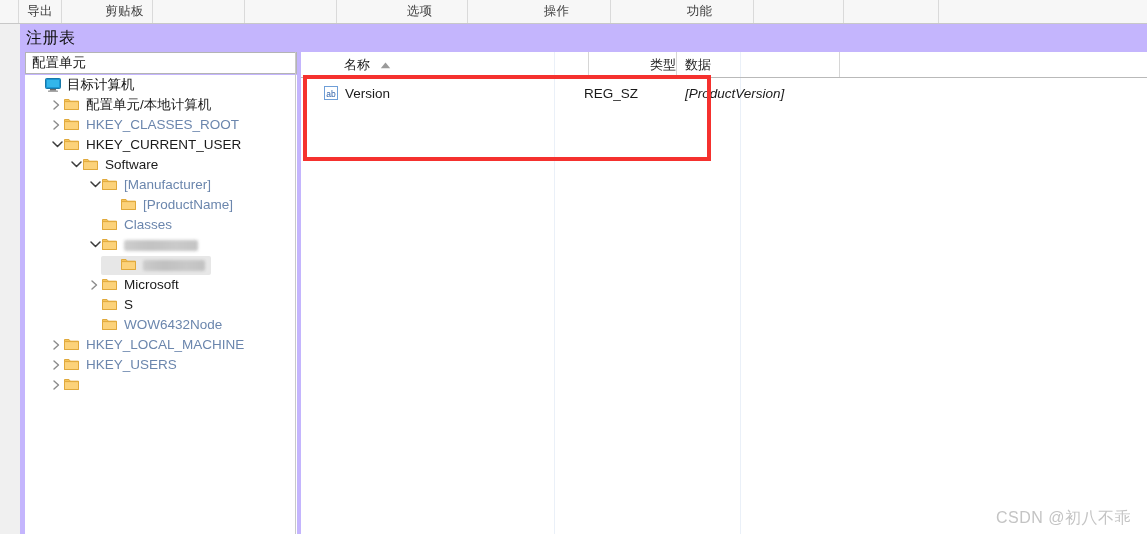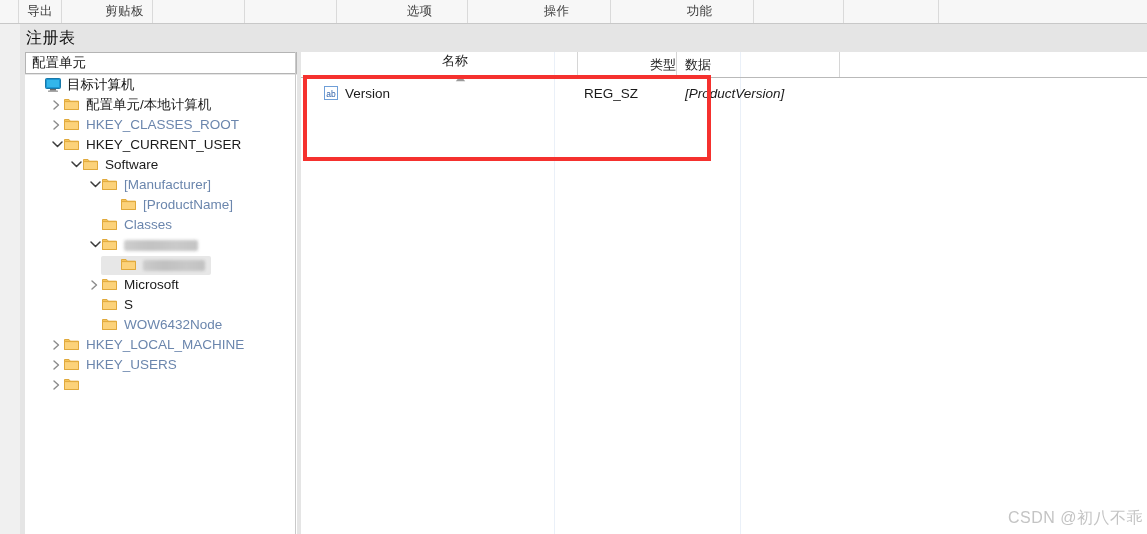--- a/index.html
+++ b/index.html
@@ -70,21 +70,21 @@
     left: 11px; top: 6px;
     width: 5px; height: 422px;
     background: #8d8d8d;
     border-radius: 0;
   }
 
   .content {
     position: absolute;
     left: 20px; top: 0;
     width: 1127px; height: 510px;
-    background: #e5e5e5;
+    background: #c4b5fd;
   }
 
   .page-title {
     position: absolute;
     left: 6px; top: 4px;
     font-size: 16px;
     color: #111111;
     letter-spacing: .5px;
   }
 
@@ -237,21 +237,21 @@
     position: absolute;
     border: 4px solid #f5312e;
     box-sizing: border-box;
     pointer-events: none;
     z-index: 5;
   }
 
   
   .watermark {
     position: absolute;
-    right: 4px; bottom: 5px;
+    right: 16px; bottom: 5px;
     font-size: 16px;
     color: #c4c4c4;
     letter-spacing: .5px;
     z-index: 6;
   }
 </style>
 </head>
 <body>
 
 <div class="ribbon">
@@ -503,21 +503,21 @@
           </div>
         </div>
     </div>
 
     <div class="splitter"></div>
 
     <div class="list-panel">
       <div class="vrule" style="left:253px;"></div>
       <div class="vrule" style="left:439px;"></div>
       <div class="list-head" id="list-head">
-          <div class="col" style="left: 24px; width: 253px; flex-direction: column;">
+          <div class="col" style="left: 35px; width: 253px;">
             <span>名称</span>
             <span class="sort-arrow"><svg width="11" height="7" viewBox="0 0 11 7">
                 <path d="M5.5 0.5 L10.2 6.2 L0.8 6.2 Z" fill="#9a9a9a"></path>
               </svg></span>
           </div>
           <div class="col" style="left: 275px; width: 101px; justify-content: flex-end;">
             <span>类型</span>
           </div>
           <div class="col" style="left: 376px; width: 163px;">
             <span>数据</span>

